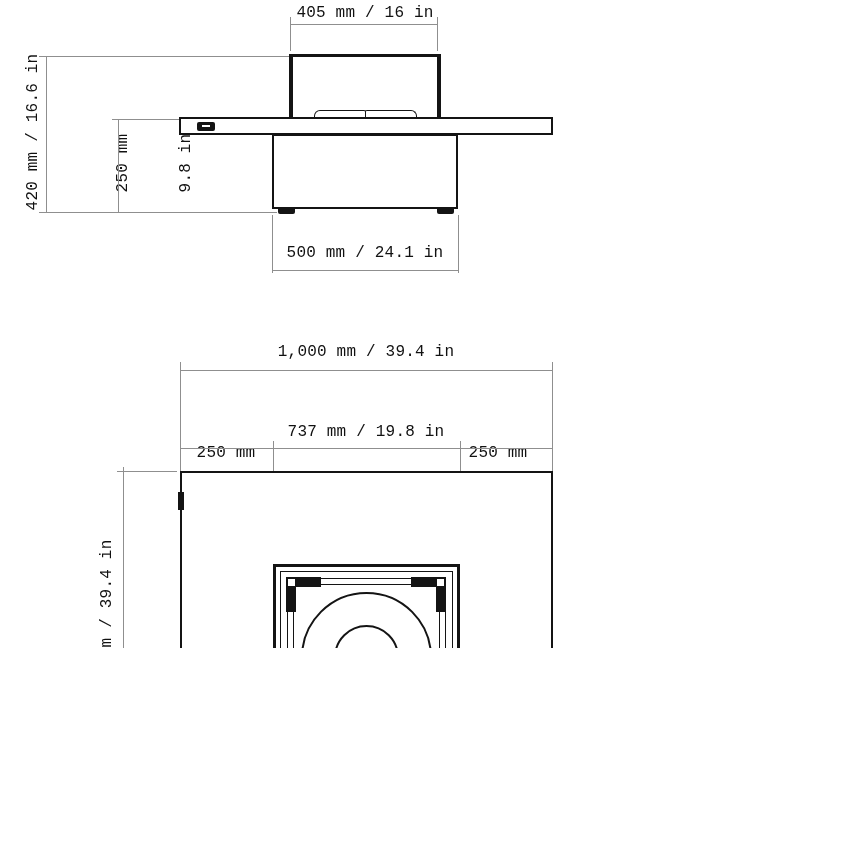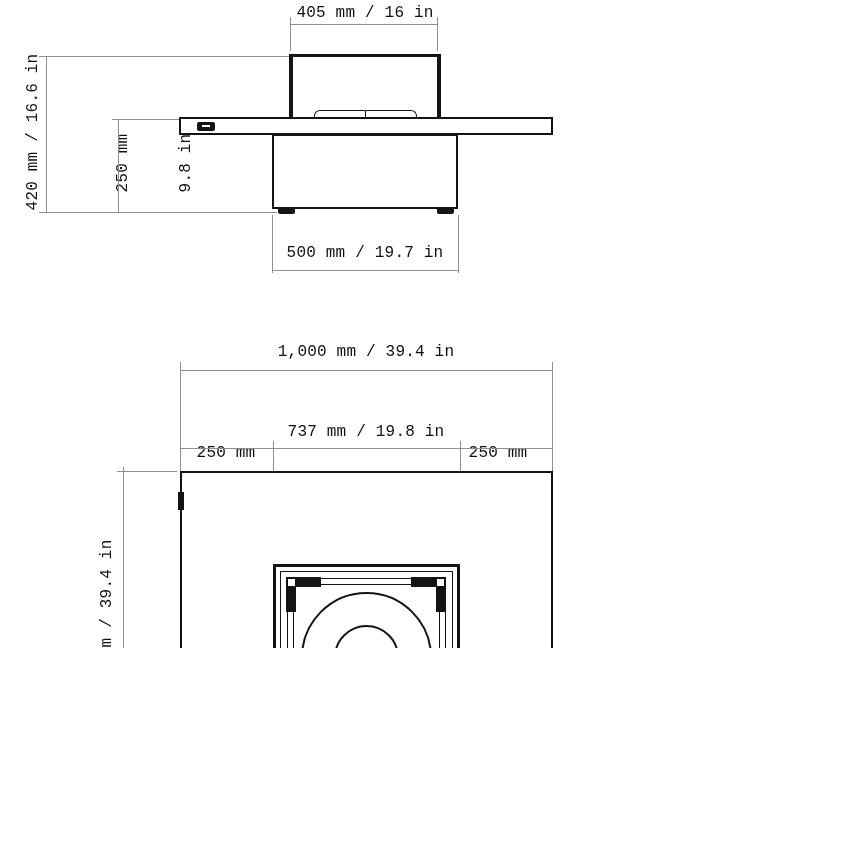--- a/index.html
+++ b/index.html
@@ -51,21 +51,21 @@
 
     <div class="t" style="left:245px;top:4px;width:200px;">405 mm / 16 in</div>
 
     <div class="t rot" style="left:-67px;top:123px;width:160px;height:18px;">420 mm / 16.6 in</div>
 
     <div class="t t2 rot" style="left:17px;top:142px;width:110px;height:42px;">
       <div>250 mm</div>
       <div>9.8 in</div>
     </div>
 
-    <div class="t" style="left:245px;top:244px;width:200px;">500 mm / 19.7 in</div>
+    <div class="t" style="left:245px;top:244px;width:200px;">500 mm / 24.1 in</div>
 
     <div class="ln" style="left:270px;top:24px;width:147px;height:1px;"></div>
     <div class="ln" style="left:270px;top:17px;width:1px;height:34px;"></div>
     <div class="ln" style="left:417px;top:17px;width:1px;height:34px;"></div>
     <div class="ln" style="left:26px;top:56px;width:1px;height:157px;"></div>
     <div class="ln" style="left:98px;top:119px;width:1px;height:94px;"></div>
     <div class="ln" style="left:19px;top:56px;width:250px;height:1px;"></div>
     <div class="ln" style="left:92px;top:119px;width:68px;height:1px;"></div>
     <div class="ln" style="left:19px;top:212px;width:238px;height:1px;"></div>
     <div class="ln" style="left:252px;top:215px;width:1px;height:58px;"></div>

